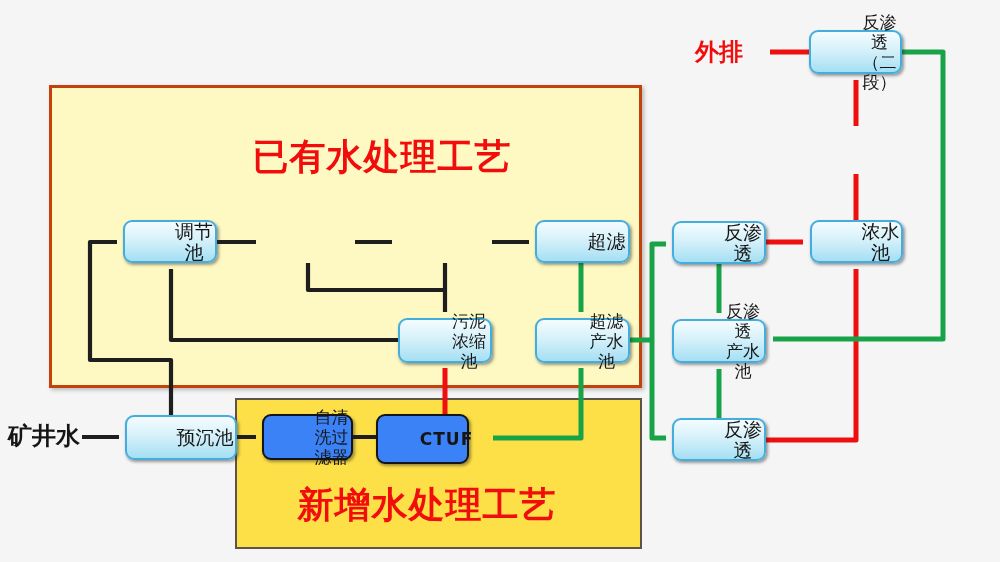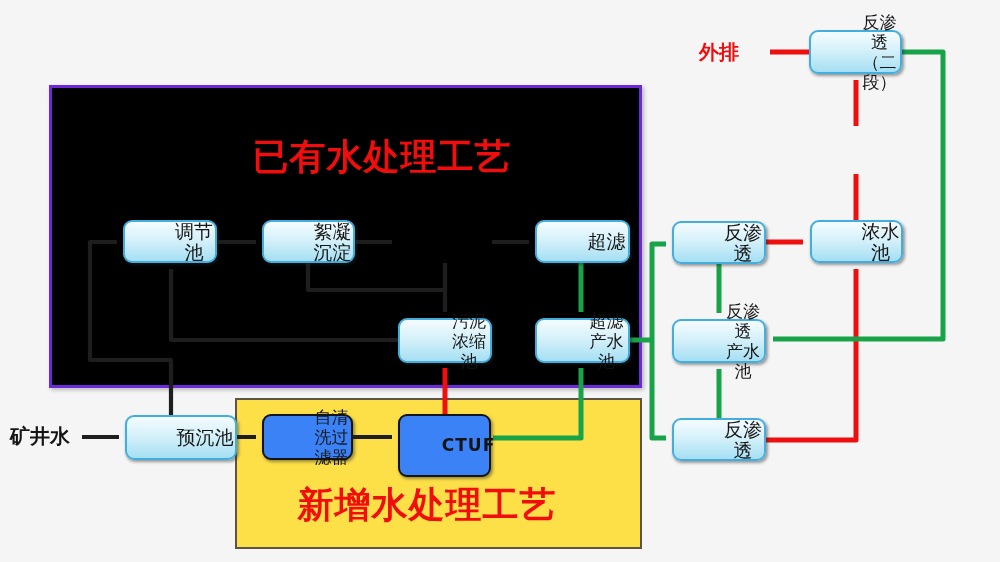--- a/index.html
+++ b/index.html
@@ -4,21 +4,21 @@
 <style>
   html,body{margin:0;padding:0;}
   body{
     width:1000px;height:562px;overflow:hidden;position:relative;
     background:#f5f5f6;
     font-family:"DejaVu Sans","Liberation Sans",sans-serif;
   }
   #stage{position:absolute;left:0;top:0;width:1000px;height:562px;}
   .zone{position:absolute;box-sizing:border-box;z-index:1;}
   .zone.gray{
-    background:#000000;border:3px solid #6d28d9;
+    background:#fef9c3;border:3px solid #c2410c;
     box-shadow:2px 2px 4px rgba(0,0,0,0.25);
   }
   .zone.orange{
     background:#fde047;border:2px solid #5c5349;
   }
   .zone-title{
     position:absolute;z-index:2;
     color:#f20d0d;font-weight:bold;font-size:36px;line-height:38px;
     text-align:center;letter-spacing:1px;white-space:nowrap;
   }
@@ -36,21 +36,21 @@
     box-shadow:1.5px 2px 3px rgba(40,40,40,0.45);
   }
   .node.yellow{
     background:#3b82f6;
     border:2.5px solid #141414;
     box-shadow:1.5px 2px 3px rgba(40,40,40,0.45);
   }
   .node.ml{font-size:17px;line-height:20px;}
   .node.code{font-weight:bold;font-size:17px;letter-spacing:1px;}
   .flow-label{
-    position:absolute;z-index:3;font-weight:bold;font-size:20px;line-height:24px;
+    position:absolute;z-index:3;font-weight:bold;font-size:24px;line-height:24px;
     color:#151515;text-align:center;white-space:nowrap;
   }
   .flow-label.red{color:#f20d0d;}
   svg#edges{position:absolute;left:0;top:0;z-index:5;pointer-events:none;}
   svg#edges path{fill:none;stroke-linejoin:round;stroke-linecap:butt;}
   .e-black{stroke:#1e1e1e;stroke-width:4.2px;}
   .e-red{stroke:#ee0f0f;stroke-width:5px;}
   .e-green{stroke:#18a349;stroke-width:5px;}
 </style>
 </head>
@@ -103,30 +103,29 @@
     <path class="e-green" d="M493,438 L581,438 L581,368" marker-end="url(#ah-green)"></path>
     <path class="e-green" d="M630,340 L652,340"></path>
     <path class="e-green" d="M652,340 L652,244 L666,244" marker-end="url(#ah-green)"></path>
     <path class="e-green" d="M652,340 L652,438 L666,438" marker-end="url(#ah-green)"></path>
     <path class="e-green" d="M719,264 L719,313" marker-end="url(#ah-green)"></path>
     <path class="e-green" d="M719,418 L719,369" marker-end="url(#ah-green)"></path>
     <path class="e-green" d="M902,52 L943,52 L943,339 L773,339" marker-end="url(#ah-green)"></path>
   </svg>
 
   <div class="node blue" style="left:123px;top:220px;width:94px;height:43px">调节池</div>
-  <div class="node blue" style="left:262px;top:220px;width:93px;height:43px">絮凝沉淀</div>
   <div class="node blue" style="left:535px;top:220px;width:95px;height:43px">超滤</div>
   <div class="node blue ml" style="left:398px;top:318px;width:94px;height:45px">污泥
 浓缩池</div>
   <div class="node blue ml" style="left:535px;top:318px;width:95px;height:45px">超滤
 产水池</div>
   <div class="node blue" style="left:125px;top:415px;width:112px;height:45px">预沉池</div>
   <div class="node yellow ml" style="left:262px;top:414px;width:91px;height:46px">自清洗过
 滤器</div>
-  <div class="node yellow code" style="left:398px;top:414px;width:93px;height:63px">CTUF</div>
+  <div class="node yellow code" style="left:376px;top:414px;width:93px;height:50px">CTUF</div>
   <div class="node blue" style="left:672px;top:221px;width:94px;height:43px">反渗透</div>
   <div class="node blue" style="left:810px;top:220px;width:93px;height:43px">浓水池</div>
   <div class="node blue ml" style="left:809px;top:30px;width:93px;height:44px">反渗透
 （二段）</div>
   <div class="node blue ml" style="left:672px;top:319px;width:94px;height:44px">反渗透
 产水池</div>
   <div class="node blue" style="left:672px;top:418px;width:94px;height:43px">反渗透</div>
 
 </div>
 

